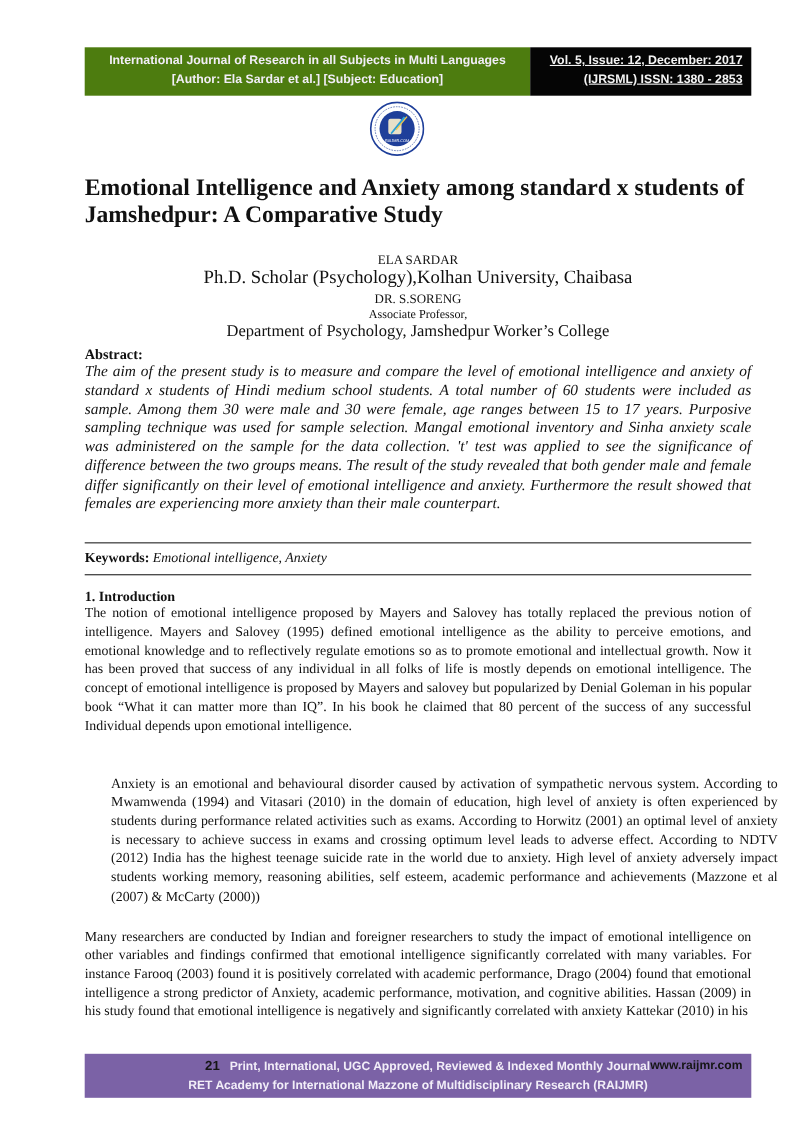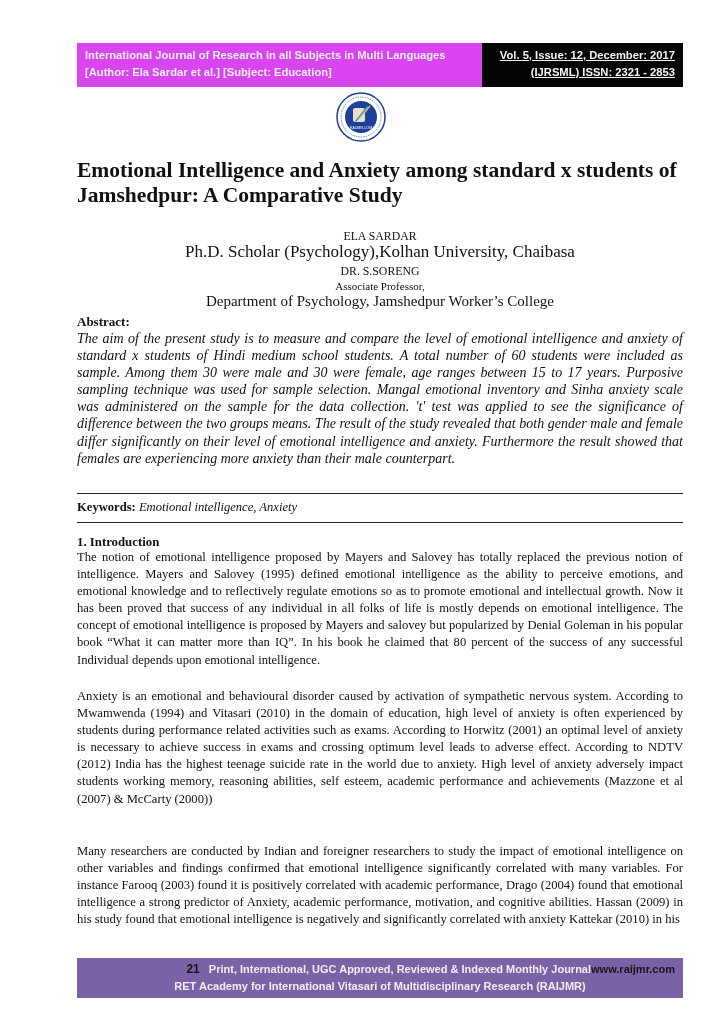--- a/index.html
+++ b/index.html
@@ -1,21 +1,21 @@
 <!DOCTYPE html>
 <html><head>
 <meta charset="utf-8">
 <style>
   * { box-sizing: border-box; margin: 0; padding: 0; }
   html, body { width: 724px; height: 1024px; background: #ffffff; overflow: hidden; }
   body { position: relative; font-family: "Liberation Serif", serif; color: #111; }
 
   .header { position: absolute; left: 77px; top: 43px; width: 606px; height: 44px; display: flex; }
-  .header-left { background: #d946ef; width: 405px; height: 100%; padding: 4px 8px; color: #f2eef8;
-    font-family: "Liberation Sans", sans-serif; font-weight: bold; font-size: 11.2px; line-height: 17px; }
+  .header-left { background: #4d7c0f; width: 405px; height: 100%; padding: 4px 8px; color: #f2eef8;
+    font-family: "Liberation Sans", sans-serif; font-weight: bold; font-size: 11.2px; line-height: 17px; text-align: center; }
   .header-right { background: #050505; flex: 1; height: 100%; padding: 4px 8px; color: #f4f4f4;
     font-family: "Liberation Sans", sans-serif; font-weight: bold; font-size: 11.2px; line-height: 17px; text-align: right; text-decoration: underline; }
   .header-right .l2 { padding-right: 0; }
 
   .logo { position: absolute; left: 336px; top: 92px; width: 50px; height: 50px; }
 
   .title { position: absolute; left: 77px; top: 158px; width: 606px; text-align: left;
     font-weight: bold; font-size: 21.5px; line-height: 25px; }
 
   .author { position: absolute; left: 77px; width: 606px; text-align: center; font-size: 11.8px; line-height: 15px; }
@@ -34,41 +34,41 @@
   .rule2 { top: 522px; }
 
   .keywords { position: absolute; left: 77px; top: 499px; font-size: 12.6px; line-height: 17px; }
   .keywords b { font-weight: bold; }
   .keywords i { font-style: italic; }
 
   .section-head { position: absolute; left: 77px; top: 534px; font-weight: bold; font-size: 12.8px; line-height: 16px; }
 
   .para { position: absolute; left: 77px; width: 606px; font-size: 12.6px; line-height: 17.1px; text-align: justify; }
   .p1 { top: 549px; }
-  .p2 { top: 688px; }
+  .p2 { top: 704px; margin-left: 24px; }
   .p3 { top: 843px; }
 
   .footer { position: absolute; left: 77px; top: 958px; width: 606px; height: 40px; background: #7b62a6;
     font-family: "Liberation Sans", sans-serif; font-weight: bold; font-size: 11px; line-height: 17px; color: #f2eef8; padding: 3px 8px; }
   .footer .row1 { display: flex; justify-content: flex-end; }
   .footer .pg { color: #151515; font-size: 12px; margin-right: 6px; }
   .footer .url { color: #151515; }
   .footer .row2 { text-align: center; }
 </style>
 </head>
 <body>
 
 <div class="header">
   <div class="header-left">
     <div>International Journal of Research in all Subjects in Multi Languages</div>
     <div>[Author: Ela Sardar et al.] [Subject: Education]</div>
   </div>
   <div class="header-right">
     <div>Vol. 5, Issue: 12, December: 2017</div>
-    <div class="l2">(IJRSML)  ISSN: 2321 - 2853</div>
+    <div class="l2">(IJRSML)  ISSN: 1380 - 2853</div>
   </div>
 </div>
 
 <div class="logo">
   <svg width="50" height="50" viewBox="0 0 50 50">
     <circle cx="25" cy="25" r="24" fill="#ffffff" stroke="#1f3f9a" stroke-width="1.5"></circle>
     <circle cx="25" cy="25" r="16" fill="#1f3f9a"></circle>
     <circle cx="25" cy="25" r="20" fill="none" stroke="#1f3f9a" stroke-width="0.6" stroke-dasharray="1.5 1"></circle>
     <rect x="17" y="16" width="12" height="14" rx="2" fill="#e8e0c8"></rect>
     <path d="M20 30 L33 15 L31 14 L19 29 Z" fill="#2aa0d8"></path>
@@ -102,14 +102,14 @@
 <div class="para p3">Many researchers are conducted by Indian and foreigner researchers to study the impact of emotional intelligence on other variables and findings confirmed that emotional intelligence significantly correlated with many variables. For instance Farooq (2003) found it is positively correlated with academic performance, Drago (2004) found that emotional intelligence a strong predictor of Anxiety, academic performance, motivation, and cognitive abilities. Hassan (2009) in his study found that emotional intelligence is negatively and significantly correlated with anxiety Kattekar (2010) in his</div>
 
 <div class="footer">
   <div class="row1">
     <span>
       <span class="pg">21</span>
       <span>Print, International, UGC Approved,  Reviewed &amp; Indexed Monthly Journal</span>
     </span>
     <span class="url">www.raijmr.com</span>
   </div>
-  <div class="row2">RET Academy for International Vitasari of Multidisciplinary Research (RAIJMR)</div>
+  <div class="row2">RET Academy for International Mazzone of Multidisciplinary Research (RAIJMR)</div>
 </div>
 
 </body></html>

